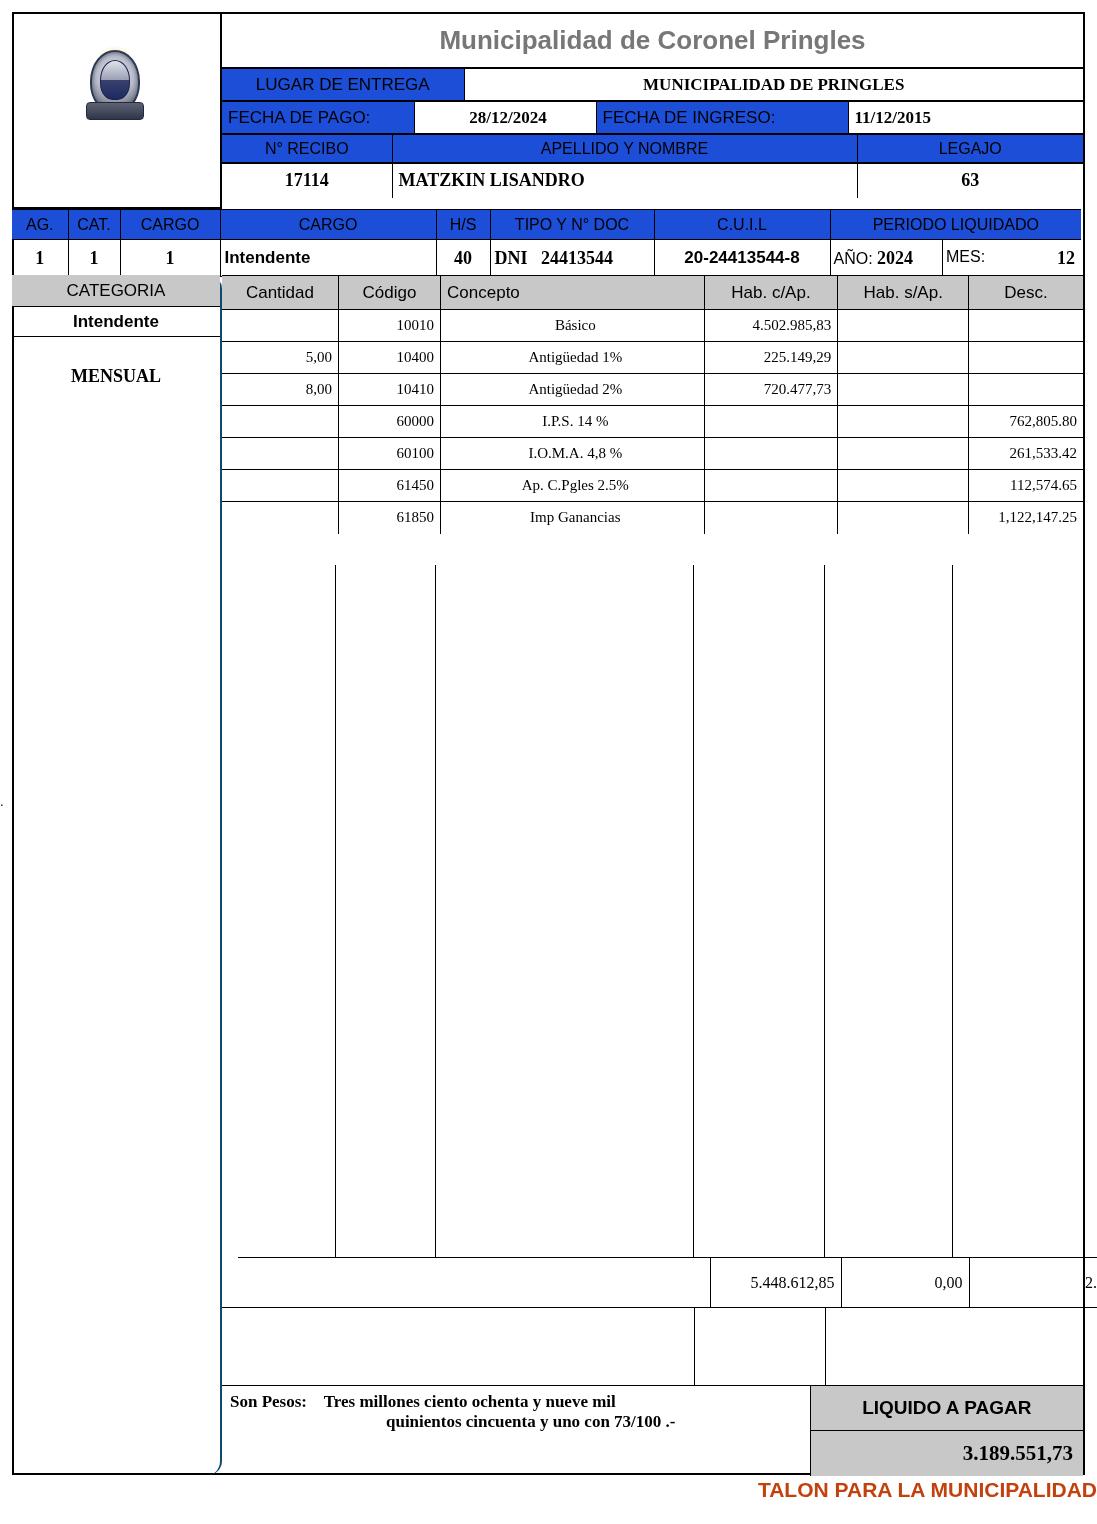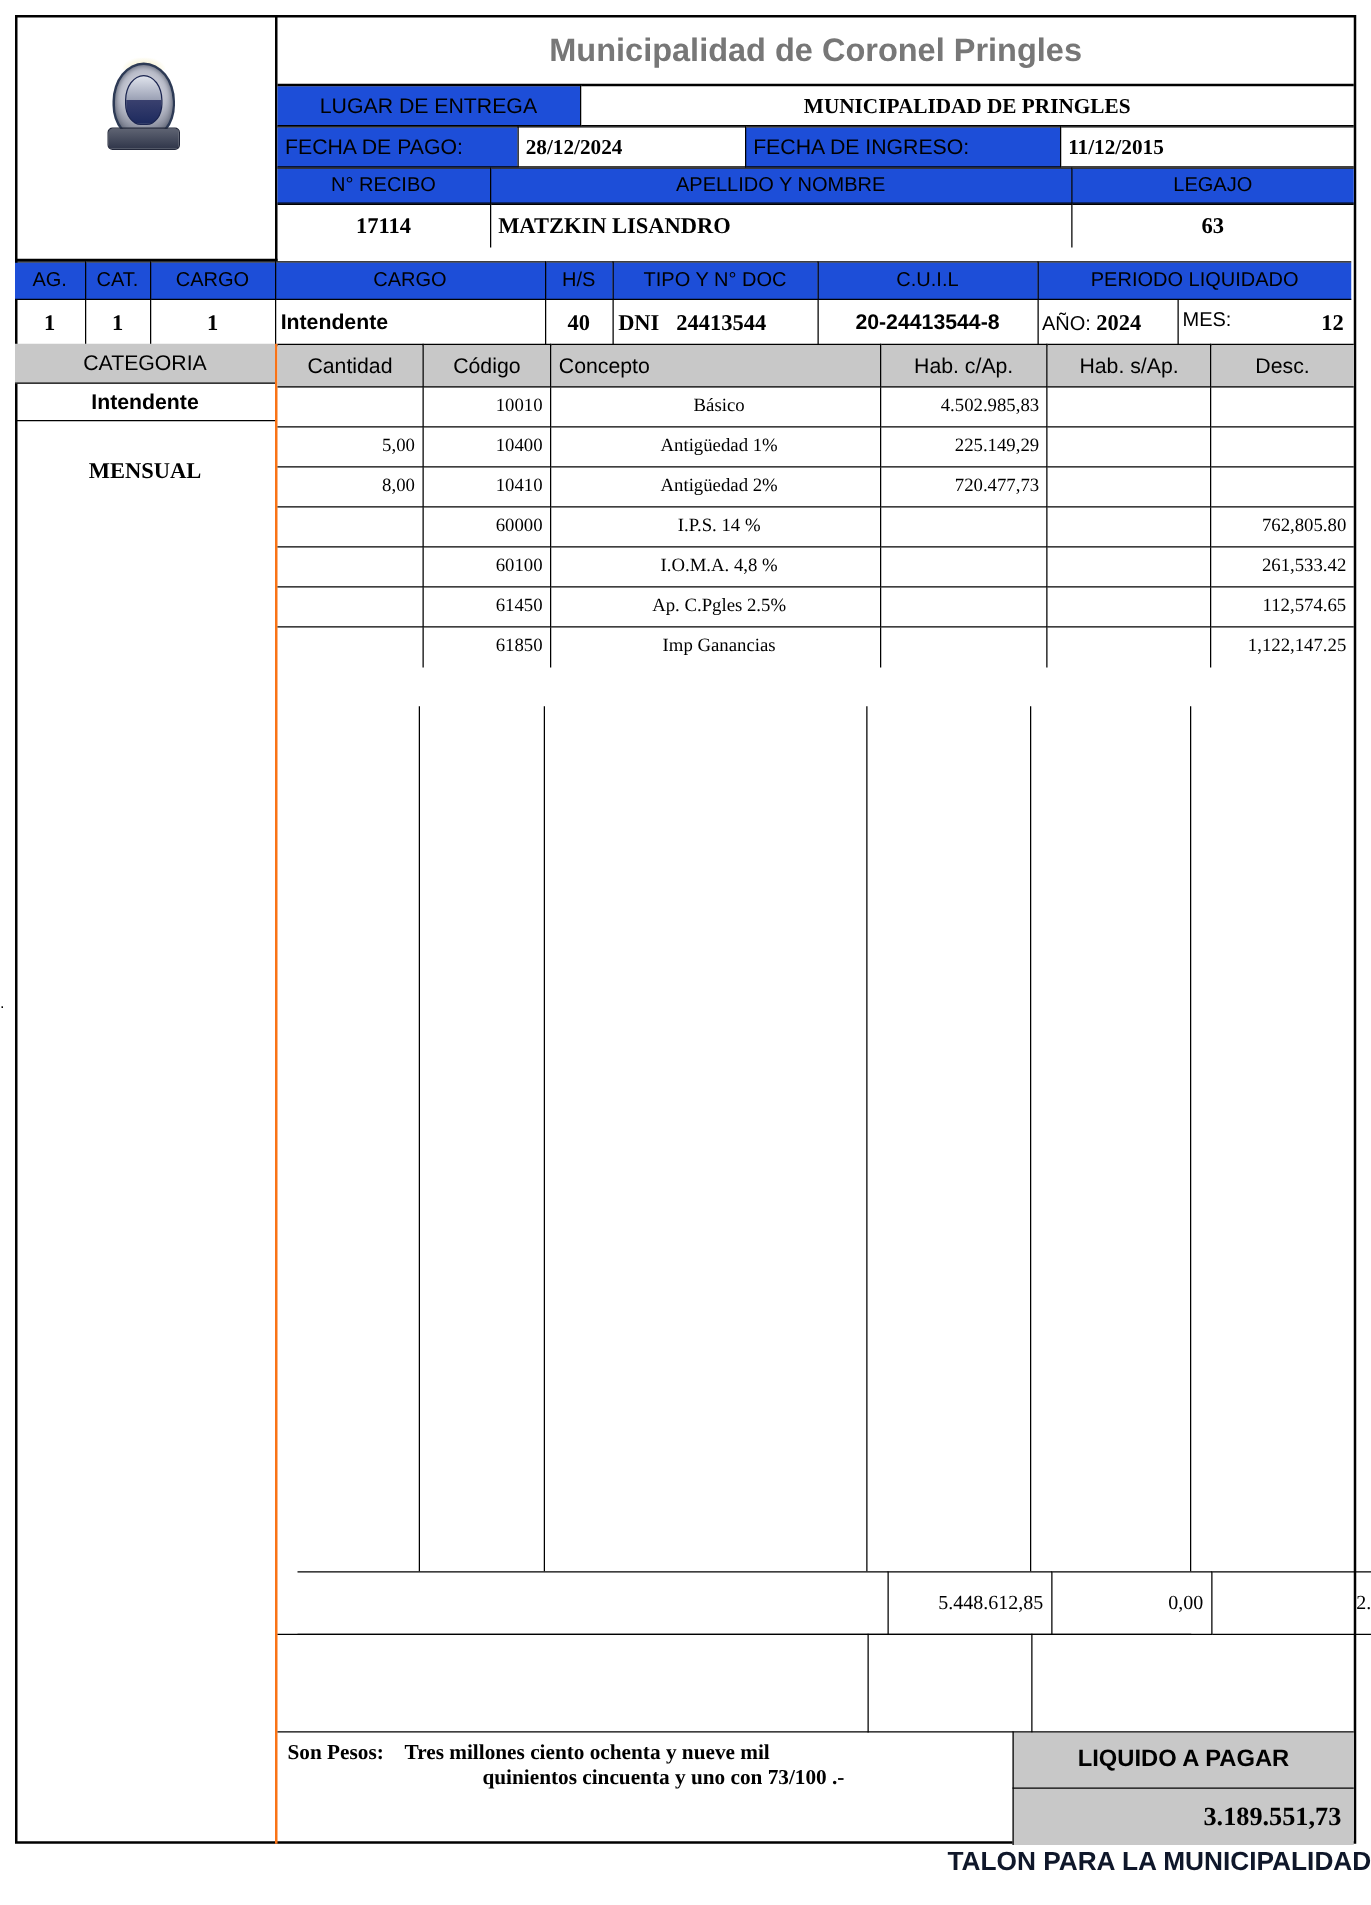--- a/index.html
+++ b/index.html
@@ -100,21 +100,22 @@
     position:absolute; left:0; top:197px; width:1069px;
   }
   .band table { width:100%; }
   .band .r1 td { height:30px; font-size:16px; }
   .band .r2 td { height:36px; font-size:18px; }
 
   
   .catcol {
     position:absolute; left:0; top:263px;
     width:210px; height:1200px;
-    border-right:2px solid #f97316;
+    border-right:2px solid #0c4a6e;
+    border-radius:14px;
   }
   .catcol .hdrc {
     height:32px; border-bottom:1px solid #000;
     background:#c8c8c8; text-align:center; font-size:17px; line-height:32px;
   }
   .catcol .nameval {
     height:30px; border-bottom:1px solid #000;
     text-align:center; font-size:17px; font-weight:bold; line-height:30px;
   }
   .catcol .mensual {
@@ -177,21 +178,21 @@
     font-size:19px; font-weight:bold;
   }
   .liqval {
     height:45px; background:#c8c8c8; text-align:right;
     font-size:21px; font-weight:bold; padding-right:10px;
     font-family:"Liberation Serif", serif;
   }
 
   .talon {
     position:absolute; right:0px; top:1478px;
-    font-size:21px; font-weight:bold; color:#0f172a;
+    font-size:21px; font-weight:bold; color:#c2410c;
   }
 </style>
 </head>
 <body>
 
 <div class="dot-left">.</div>
 
 <div class="sheet">
 
   <div class="frame"></div>
@@ -214,21 +215,21 @@
         <td class="grey center" style="width:242px; border-left:none;">LUGAR DE ENTREGA</td>
         <td class="center b serif" style="border-right:none;">MUNICIPALIDAD DE PRINGLES</td>
       </tr>
     </tbody>
       </table>
 
     <table class="t-fecha">
       <tbody>
           <tr>
         <td class="grey pl6" style="width:192px; border-left:none;">FECHA DE PAGO:</td>
-        <td class="b serif pl6" style="width:182px;">28/12/2024</td>
+        <td class="b serif pl6" style="width:182px;text-align:center;">28/12/2024</td>
         <td class="grey pl6" style="width:252px;">FECHA DE INGRESO:</td>
         <td class="b serif pl6" style="border-right:none;border-radius:16px;">11/12/2015</td>
       </tr>
     </tbody>
       </table>
 
     <table class="t-recibo">
       <tbody>
           <tr>
         <td class="grey center" style="width:170px; border-left:none;">N° RECIBO</td>

